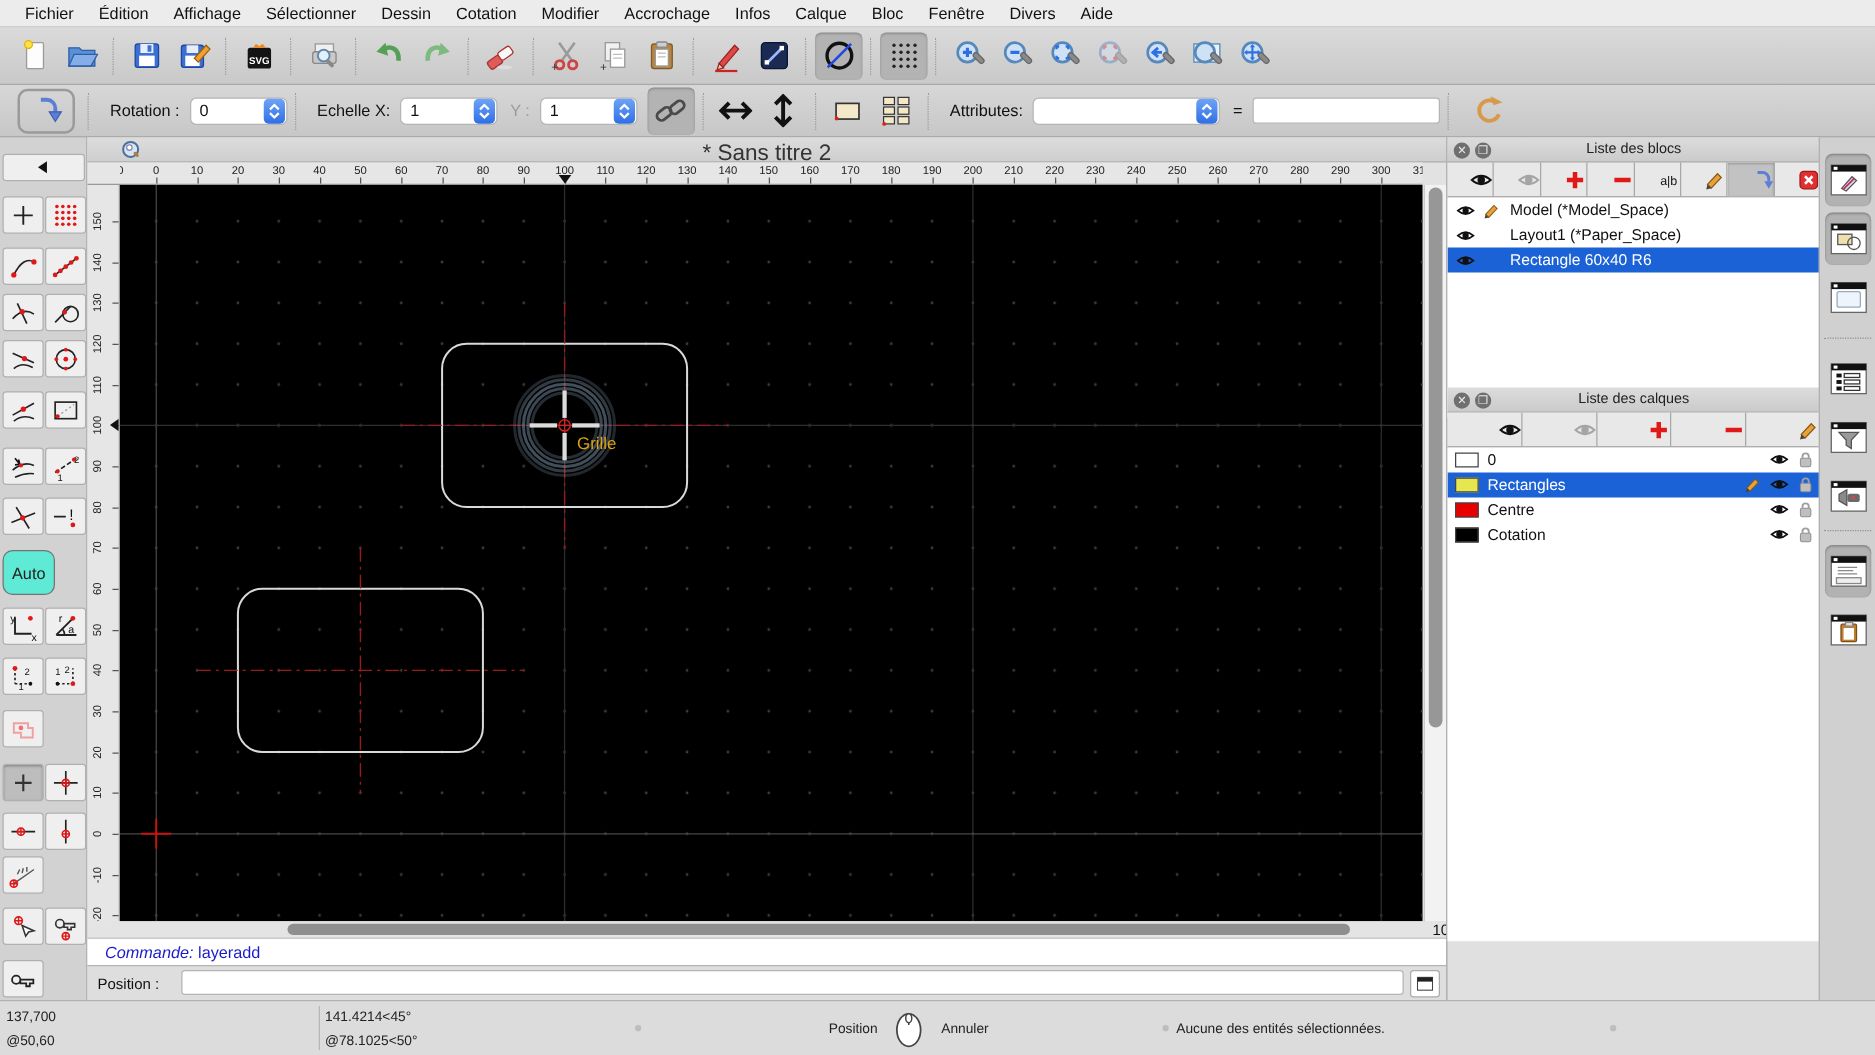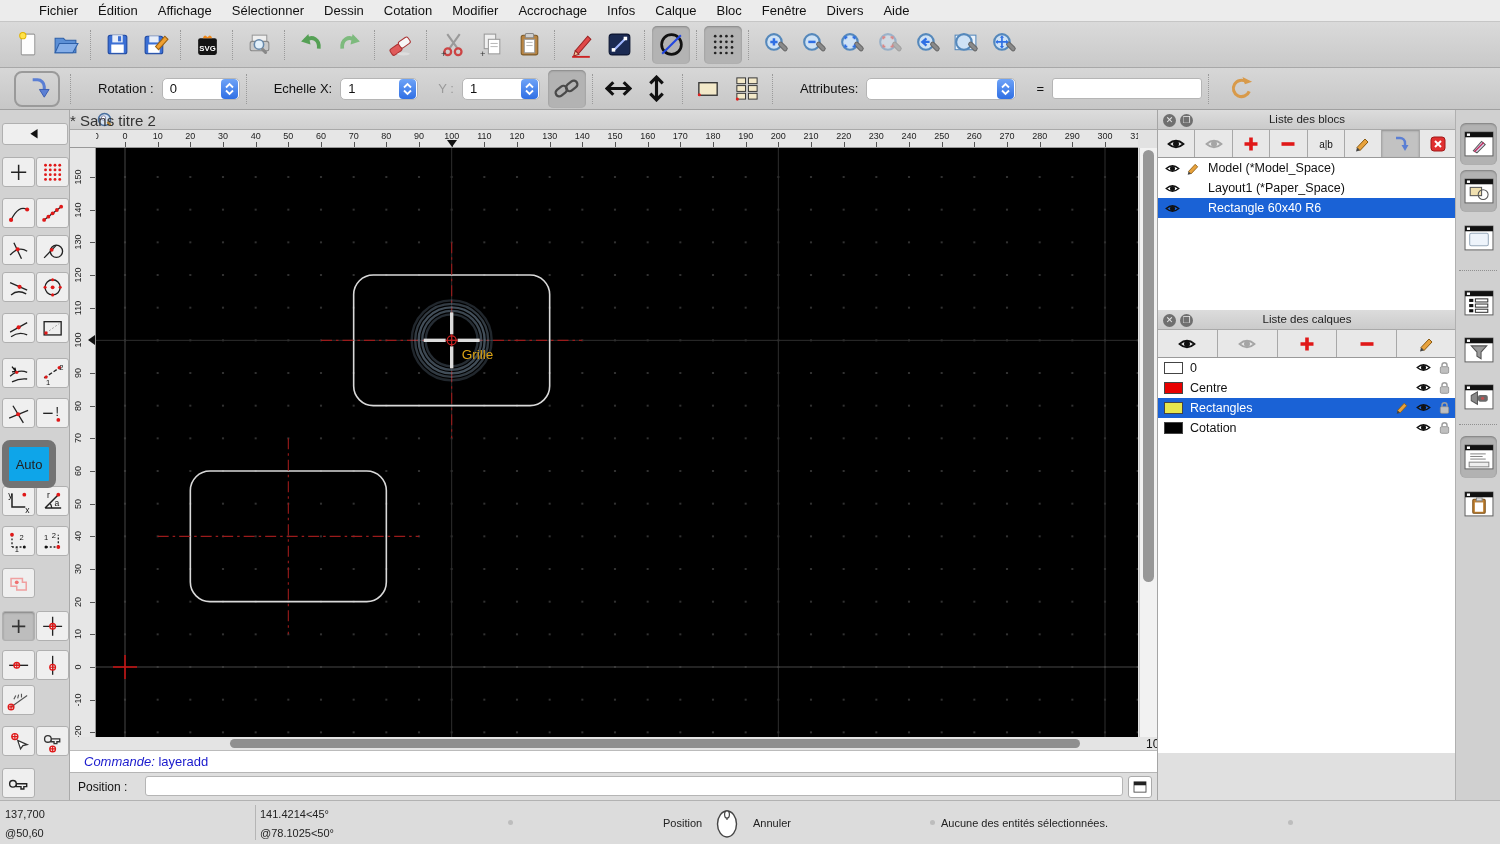--- a/index.html
+++ b/index.html
@@ -1,45 +1,45 @@
 <!DOCTYPE html>
 <html><head>
 <meta charset="utf-8">
 <style>
   html,body{margin:0;padding:0;}
   body{font-family:"Liberation Sans",sans-serif;font-size:13px;-webkit-font-smoothing:antialiased;}
   #app{position:relative;width:1500px;height:844px;background:#cfcfcf;overflow:hidden;}
   
-  #menubar{position:absolute;left:0;top:0;width:1500px;height:22px;background:#ececec;border-bottom:1px solid #c6c6c6;display:flex;align-items:center;padding-left:29px;box-sizing:border-box;}
+  #menubar{position:absolute;left:0;top:0;width:1500px;height:22px;background:#ececec;border-bottom:1px solid #c6c6c6;display:flex;align-items:center;padding-left:10px;box-sizing:border-box;}
   .menu-item{padding:0 10px;font-size:13px;color:#111;cursor:default;white-space:nowrap;}
   
   #toolbar-main{position:absolute;left:0;top:22px;width:1500px;height:46px;background:linear-gradient(#dadada,#c9c9c9);border-bottom:1px solid #a8a8a8;display:flex;align-items:center;padding-left:8px;box-sizing:border-box;}
   #toolbar-transform{position:absolute;left:0;top:68px;width:1500px;height:42px;background:linear-gradient(#d7d7d7,#c7c7c7);border-bottom:1px solid #a0a0a0;display:flex;align-items:center;box-sizing:border-box;}
   .tb-btn{width:38px;height:38px;display:flex;align-items:center;justify-content:center;border-radius:5px;flex:0 0 auto;}
   .tb-btn svg{width:27px;height:27px;}
   .tb-btn.pressed{background:#b3b3b3;box-shadow:inset 0 1px 2px rgba(0,0,0,.25);}
   .tb-btn.disabled{opacity:.45;}
   .tb-sep{width:1px;height:30px;border-left:1px dotted #9a9a9a;margin:0 6px;flex:0 0 auto;}
-  .tb-label{font-size:13px;color:#111;margin:0 8px 0 20px;white-space:nowrap;}
+  .tb-label{font-size:13px;color:#111;margin:0 8px 0 10px;white-space:nowrap;}
   .tb-label.dim{color:#9a9a9a;}
   .combo{display:flex;align-items:center;background:#fff;border:1px solid #b5b5b5;border-radius:5px;height:22px;min-width:70px;box-sizing:border-box;padding-left:7px;justify-content:space-between;}
   .combo .val{font-size:13px;color:#111;}
   .combo .stepper{width:17px;height:20px;background:linear-gradient(#6ea3f7,#2f6fe4);border-radius:4px;margin:0 1px;display:flex;align-items:center;justify-content:center;}
   .combo .stepper svg{width:11px;height:14px;}
   .txt-input{background:#fff;border:1px solid #b5b5b5;border-radius:3px;height:20px;box-sizing:border-box;}
   
   #palette{position:absolute;left:0;top:110px;width:70px;height:690px;background:#d2d2d2;border-right:1px solid #aaa;box-sizing:border-box;}
   .pal-btn{position:absolute;background:#efefef;border:1px solid #b0b0b0;border-radius:3px;display:flex;align-items:center;justify-content:center;box-sizing:border-box;}
   .pal-btn svg{width:88%;height:88%;}
   .pal-btn.pressed{background:#bdbdbd;box-shadow:inset 0 1px 2px rgba(0,0,0,.3);}
-  .pal-auto{position:absolute;left:2px;top:330px;width:40px;height:34px;background:#0ea5e9;border:7px solid #737373;border-radius:8px;font-size:13px;color:#222;display:flex;align-items:center;justify-content:center;text-align:center;}
+  .pal-auto{position:absolute;left:2px;top:330px;width:40px;height:34px;background:#5eead4;border:1px solid #737373;border-radius:8px;font-size:13px;color:#222;display:flex;align-items:center;justify-content:center;text-align:center;}
   
   #docwin{position:absolute;left:70px;top:110px;width:1087px;height:690px;background:#e2e2e2;}
   #doc-titlebar{position:absolute;left:0;top:0;width:1087px;height:20px;background:linear-gradient(#dcdcdc,#cfcfcf);border-bottom:1px solid #a9a9a9;box-sizing:border-box;}
-  #doc-title{position:absolute;left:0;right:0;top:2px;text-align:left;font-size:15px;color:#333;}
+  #doc-title{position:absolute;left:0;right:0;top:2px;text-align:center;font-size:18px;color:#333;}
   #doc-icon{position:absolute;left:27px;top:2px;width:15px;height:15px;}
   #hruler{position:absolute;left:26px;top:20px;width:1042px;height:18px;background:#e6e6e6;border-bottom:1px solid #999;overflow:hidden;box-sizing:border-box;}
   #vruler{position:absolute;left:0;top:38px;width:26px;height:589px;background:#e6e6e6;border-right:1px solid #999;overflow:hidden;box-sizing:border-box;}
   #ruler-corner{position:absolute;left:0;top:20px;width:26px;height:18px;background:#e6e6e6;border-bottom:1px solid #999;box-sizing:border-box;}
   .rtick-label{position:absolute;font-size:9px;color:#222;}
   .rtick{position:absolute;background:#555;}
   #canvas-wrap{position:absolute;left:26px;top:38px;width:1042px;height:589px;background:#000;}
   #vscroll{position:absolute;left:1069px;top:38px;width:18px;height:589px;background:#f2f2f2;border-left:1px solid #c9c9c9;box-sizing:border-box;}
   #vscroll .thumb{position:absolute;left:3px;top:2px;width:11px;height:432px;background:#979797;border-radius:6px;}
   #hscroll-row{position:absolute;left:0;top:627px;width:1087px;height:13px;background:#e4e4e4;padding-left:40px;}
@@ -52,21 +52,21 @@
   #position-row{position:absolute;left:0;top:662px;width:1087px;height:28px;background:#dedede;border-top:1px solid #b5b5b5;box-sizing:border-box;}
   #position-label{position:absolute;left:8px;top:7px;font-size:12px;color:#111;}
   #position-input{position:absolute;left:75px;top:3px;width:978px;height:20px;}
   #position-kbd-btn{position:absolute;left:1058px;top:3px;width:22px;height:20px;background:#fff;border:1px solid #aaa;border-radius:3px;display:flex;align-items:center;justify-content:center;}
   
   #panels{position:absolute;left:1157px;top:110px;width:298px;height:690px;background:#e0e0e0;border-left:1px solid #a5a5a5;box-sizing:border-box;}
   .panel-titlebar{position:relative;height:20px;background:linear-gradient(#dcdcdc,#cbcbcb);border-bottom:1px solid #a9a9a9;box-sizing:border-box;}
   .panel-title{position:absolute;left:0;right:0;top:3px;text-align:center;font-size:11.5px;color:#222;}
   .panel-winbtn{position:absolute;top:3.5px;width:13px;height:13px;border-radius:50%;background:#6f6f6f;color:#e8e8e8;font-size:9px;line-height:13px;text-align:center;}
   .panel-toolbar{display:flex;height:27px;border-bottom:1px solid #999;background:#e8e8e8;}
-  .ptb-btn{flex:1;border-right:1px solid #a8a8a8;display:flex;align-items:center;justify-content:center;box-sizing:border-box;}
+  .ptb-btn{flex:1;border-right:1px solid #a8a8a8;display:flex;align-items:center;justify-content:flex-end;box-sizing:border-box;}
   .ptb-btn:last-child{border-right:none;}
   .ptb-btn.pressed{background:#c2c2c2;box-shadow:inset 0 1px 2px rgba(0,0,0,.25);}
   .ptb-btn svg{width:18px;height:18px;}
   .plist{background:#fff;overflow:hidden;}
   .prow{position:relative;height:20px;display:flex;align-items:center;font-size:12.5px;color:#111;}
   .prow.selected{background:#1a62d6;color:#fff;}
   .prow svg{flex:0 0 auto;}
   
   #dockstrip{position:absolute;left:1455px;top:110px;width:45px;height:690px;background:#d0d0d0;border-left:1px solid #b0b0b0;box-sizing:border-box;}
   .dock-btn{position:absolute;left:4px;width:37px;height:42px;border-radius:6px;display:flex;align-items:center;justify-content:center;}
@@ -916,53 +916,53 @@
               <span style="width: 15px; height: 15px; display: inline-block;"><svg viewBox="0 0 18 18" width="100%" height="100%">
                   <path d="M1.5 9 Q9 2.5 16.5 9 Q9 15.5 1.5 9 z" fill="none" stroke="#111" stroke-width="1.7"></path>
                   <circle cx="9" cy="9" r="3" fill="#111"></circle>
                 </svg></span>
               <span style="width: 15px; height: 15px; display: inline-block;"><svg viewBox="0 0 18 18" width="100%" height="100%">
                   <rect x="4" y="8" width="10" height="8" rx="1.5" fill="#bfbfbf" stroke="#8f8f8f"></rect>
                   <path d="M6 8.2 v-2 a3 3 0 0 1 6 0 v2" fill="none" stroke="#9f9f9f" stroke-width="1.8"></path>
                 </svg></span>
             </span>
           </div>
-          <div class="prow" style="padding: 0px 6px;">
-            <span style="width: 17px; height: 10px; border: 1.5px solid rgb(68, 68, 68); background: rgb(232, 0, 0); display: inline-block; margin-right: 7px;"></span>
-            <span>Centre</span>
-            <span style="position: absolute; right: 4px; top: 2px; display: flex; gap: 6px; align-items: center;">
-              <span style="width: 15px; height: 15px; display: inline-block;"><svg viewBox="0 0 18 18" width="100%" height="100%">
-                  <path d="M1.5 9 Q9 2.5 16.5 9 Q9 15.5 1.5 9 z" fill="none" stroke="#111" stroke-width="1.7"></path>
-                  <circle cx="9" cy="9" r="3" fill="#111"></circle>
-                </svg></span>
-              <span style="width: 15px; height: 15px; display: inline-block;"><svg viewBox="0 0 18 18" width="100%" height="100%">
-                  <rect x="4" y="8" width="10" height="8" rx="1.5" fill="#bfbfbf" stroke="#8f8f8f"></rect>
-                  <path d="M6 8.2 v-2 a3 3 0 0 1 6 0 v2" fill="none" stroke="#9f9f9f" stroke-width="1.8"></path>
-                </svg></span>
-            </span>
-          </div>
           <div class="prow selected" style="padding: 0px 6px;">
             <span style="width: 17px; height: 10px; border: 1.5px solid rgb(68, 68, 68); background: rgb(230, 230, 78); display: inline-block; margin-right: 7px;"></span>
             <span>Rectangles</span>
             <span style="position: absolute; right: 4px; top: 2px; display: flex; gap: 6px; align-items: center;">
               <span style="width: 15px; height: 15px; display: inline-block;"><svg viewBox="0 0 18 18" width="100%" height="100%">
                   <path d="M3 12.5 L11 4 L14 7 L6 15.5 z" fill="#e8a23c" stroke="#8a5a10"></path>
                   <path d="M3 12.5 l-1 4 4 -1 z" fill="#444"></path>
                 </svg></span>
               <span style="width: 15px; height: 15px; display: inline-block;"><svg viewBox="0 0 18 18" width="100%" height="100%">
                   <path d="M1.5 9 Q9 2.5 16.5 9 Q9 15.5 1.5 9 z" fill="none" stroke="#111" stroke-width="1.7"></path>
                   <circle cx="9" cy="9" r="3" fill="#111"></circle>
                 </svg></span>
               <span style="width: 15px; height: 15px; display: inline-block;"><svg viewBox="0 0 18 18" width="100%" height="100%">
                   <rect x="4" y="8" width="10" height="8" rx="1.5" fill="#bfbfbf" stroke="#8f8f8f"></rect>
                   <path d="M6 8.2 v-2 a3 3 0 0 1 6 0 v2" fill="none" stroke="#9f9f9f" stroke-width="1.8"></path>
                 </svg></span>
             </span>
           </div>
           <div class="prow" style="padding: 0px 6px;">
+            <span style="width: 17px; height: 10px; border: 1.5px solid rgb(68, 68, 68); background: rgb(232, 0, 0); display: inline-block; margin-right: 7px;"></span>
+            <span>Centre</span>
+            <span style="position: absolute; right: 4px; top: 2px; display: flex; gap: 6px; align-items: center;">
+              <span style="width: 15px; height: 15px; display: inline-block;"><svg viewBox="0 0 18 18" width="100%" height="100%">
+                  <path d="M1.5 9 Q9 2.5 16.5 9 Q9 15.5 1.5 9 z" fill="none" stroke="#111" stroke-width="1.7"></path>
+                  <circle cx="9" cy="9" r="3" fill="#111"></circle>
+                </svg></span>
+              <span style="width: 15px; height: 15px; display: inline-block;"><svg viewBox="0 0 18 18" width="100%" height="100%">
+                  <rect x="4" y="8" width="10" height="8" rx="1.5" fill="#bfbfbf" stroke="#8f8f8f"></rect>
+                  <path d="M6 8.2 v-2 a3 3 0 0 1 6 0 v2" fill="none" stroke="#9f9f9f" stroke-width="1.8"></path>
+                </svg></span>
+            </span>
+          </div>
+          <div class="prow" style="padding: 0px 6px;">
             <span style="width: 17px; height: 10px; border: 1.5px solid rgb(68, 68, 68); background: rgb(0, 0, 0); display: inline-block; margin-right: 7px;"></span>
             <span>Cotation</span>
             <span style="position: absolute; right: 4px; top: 2px; display: flex; gap: 6px; align-items: center;">
               <span style="width: 15px; height: 15px; display: inline-block;"><svg viewBox="0 0 18 18" width="100%" height="100%">
                   <path d="M1.5 9 Q9 2.5 16.5 9 Q9 15.5 1.5 9 z" fill="none" stroke="#111" stroke-width="1.7"></path>
                   <circle cx="9" cy="9" r="3" fill="#111"></circle>
                 </svg></span>
               <span style="width: 15px; height: 15px; display: inline-block;"><svg viewBox="0 0 18 18" width="100%" height="100%">
                   <rect x="4" y="8" width="10" height="8" rx="1.5" fill="#bfbfbf" stroke="#8f8f8f"></rect>
                   <path d="M6 8.2 v-2 a3 3 0 0 1 6 0 v2" fill="none" stroke="#9f9f9f" stroke-width="1.8"></path>

